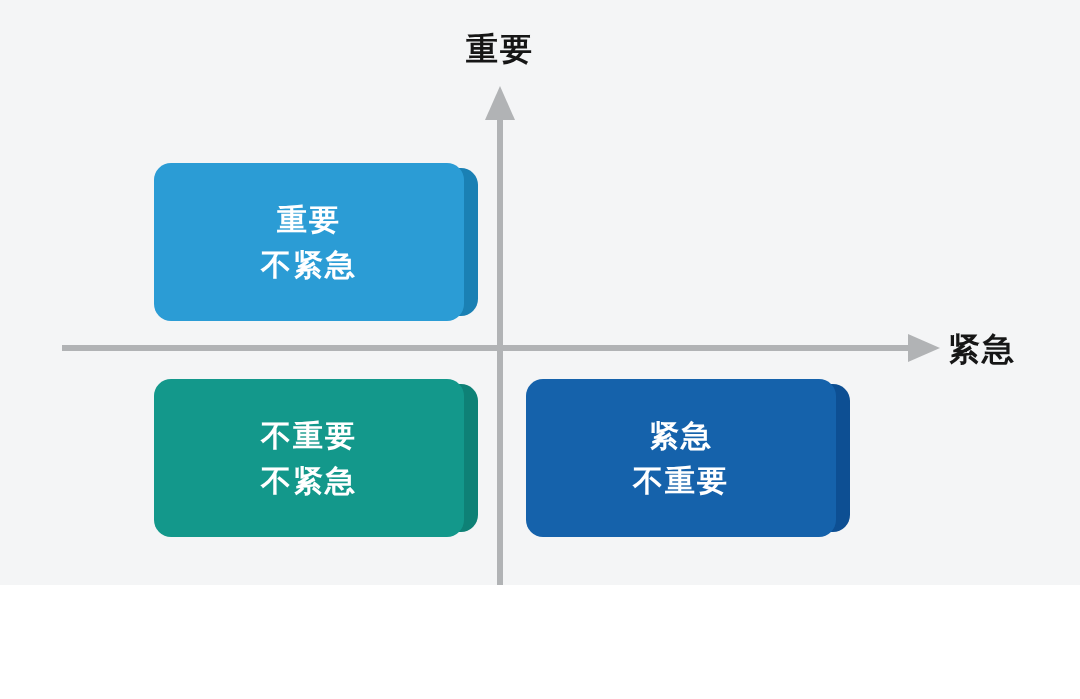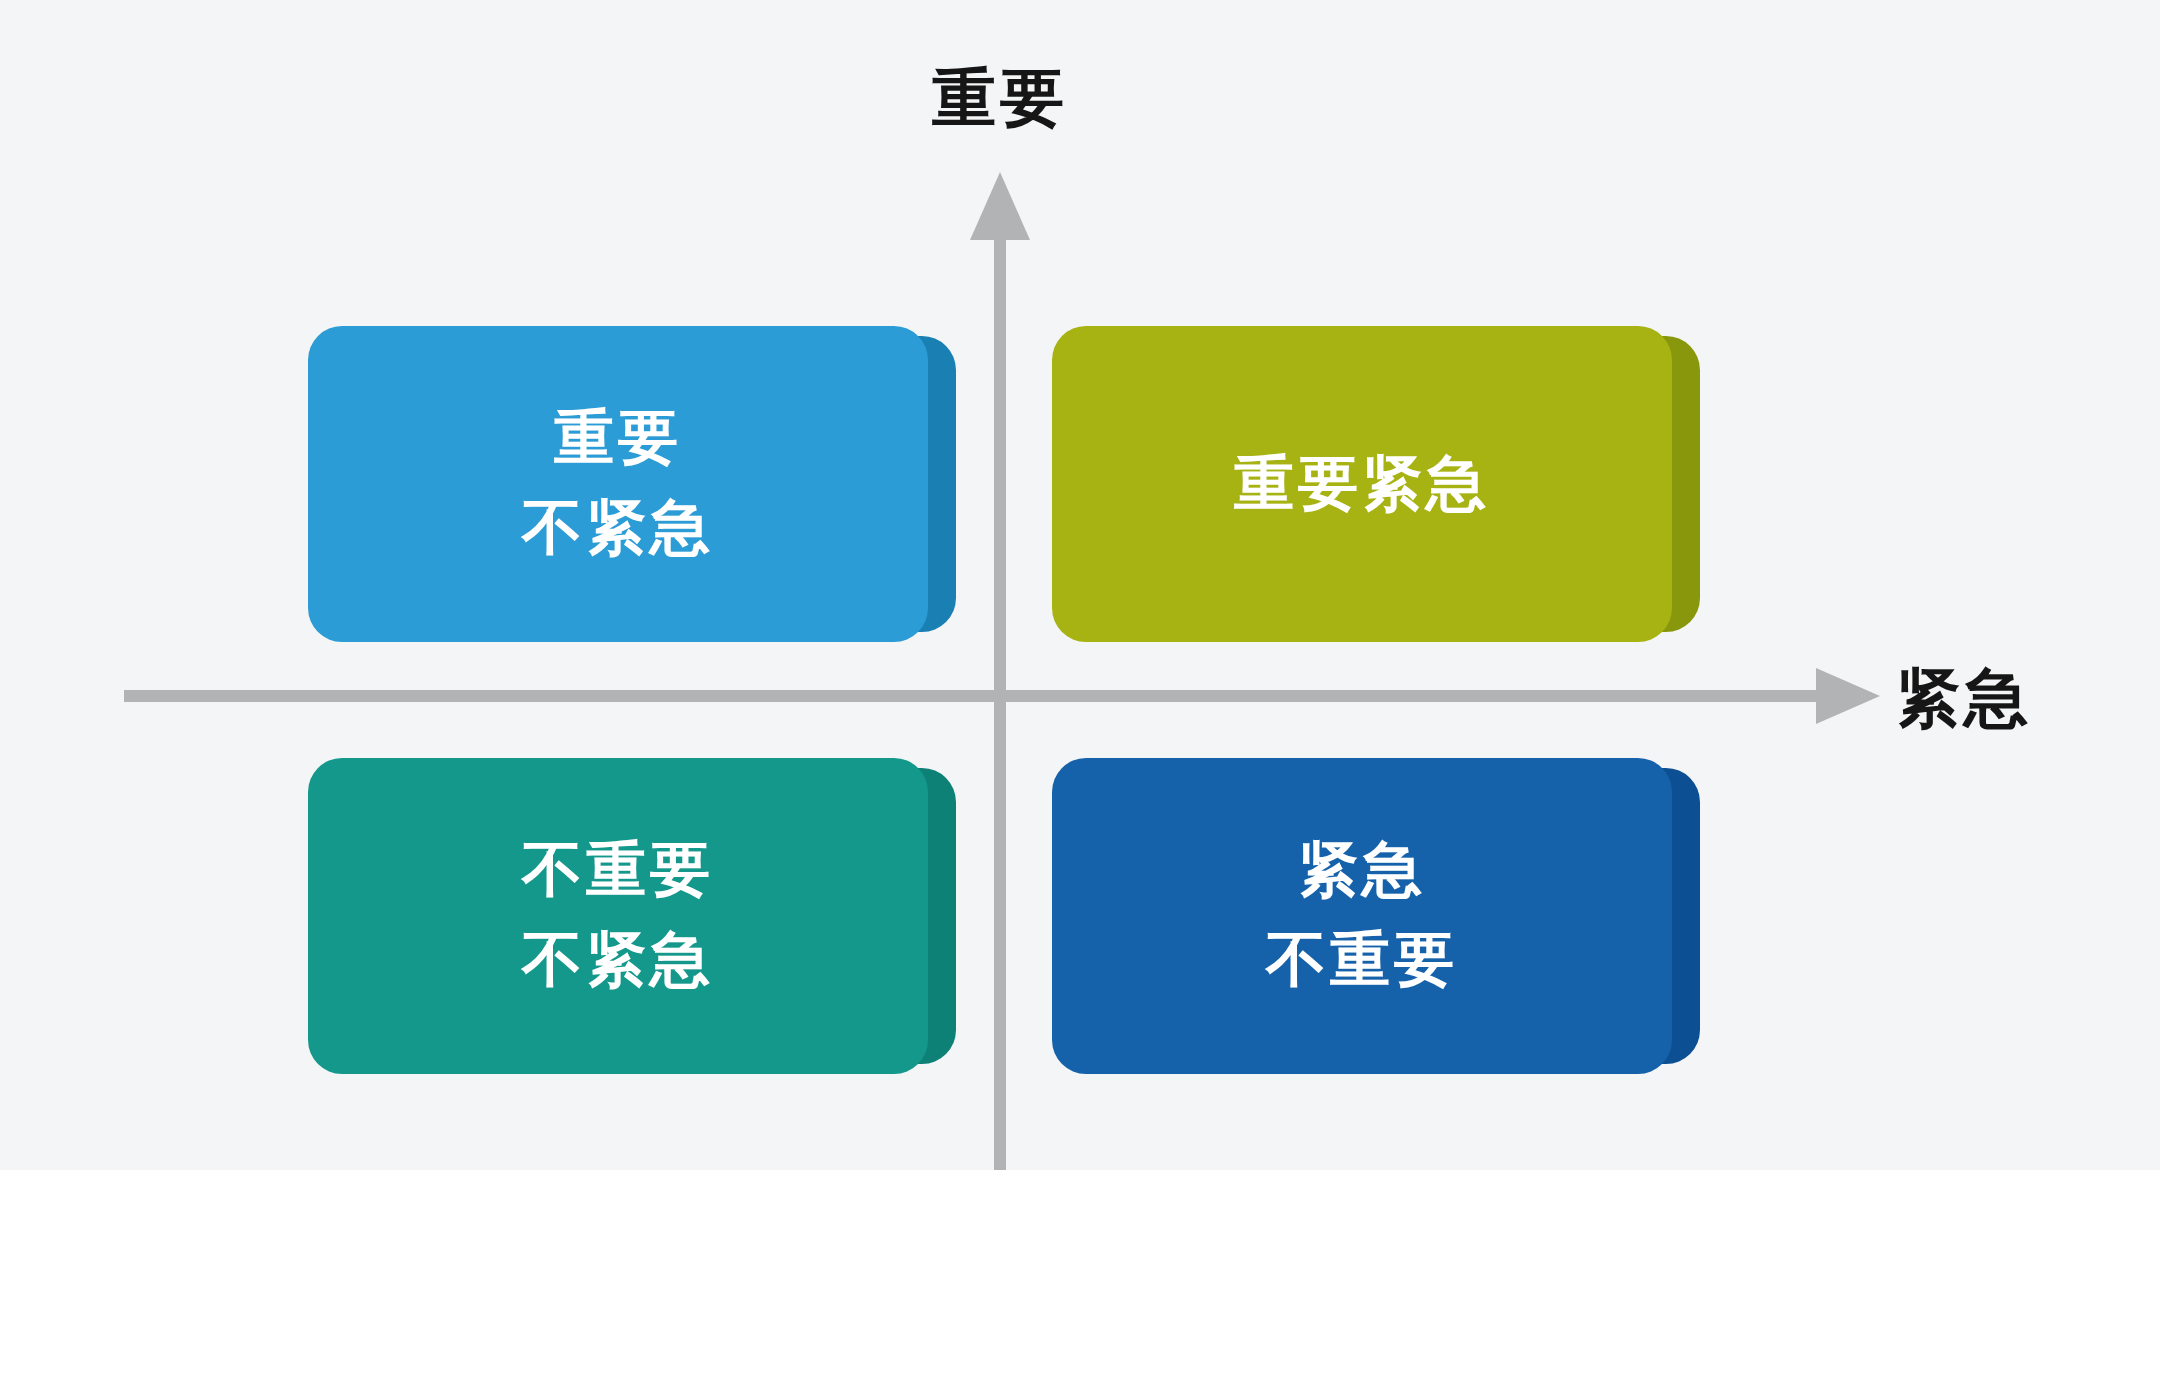--- a/index.html
+++ b/index.html
@@ -100,24 +100,20 @@
   <div class="h-axis-line" style="background-color: rgb(177, 179, 181);"></div>
   <div class="h-axis-arrow"></div>
   <div class="x-axis-label">紧急</div>
 
   <div class="quad q-tl">
     <div class="quad-back" style="background-color: rgb(26, 128, 180);"></div>
     <div class="quad-face" style="background-color: rgb(43, 156, 213);">重要
 不紧急</div>
   </div>
 
-  <div class="quad q-tr">
-    <div class="quad-back" style="background-color: rgb(137, 151, 13);"></div>
-    <div class="quad-face" style="background-color: rgb(166, 179, 18);">重要紧急</div>
-  </div>
 
   <div class="quad q-bl">
     <div class="quad-back" style="background-color: rgb(14, 129, 118);"></div>
     <div class="quad-face" style="background-color: rgb(19, 152, 139);">不重要
 不紧急</div>
   </div>
 
   <div class="quad q-br">
     <div class="quad-back" style="background-color: rgb(13, 79, 147);"></div>
     <div class="quad-face" style="background-color: rgb(21, 98, 171);">紧急

